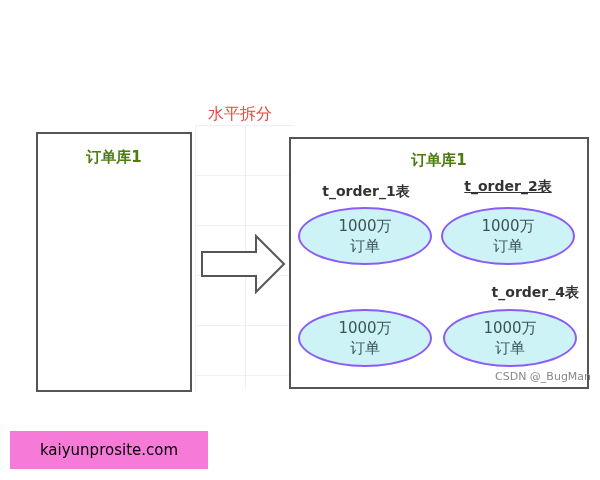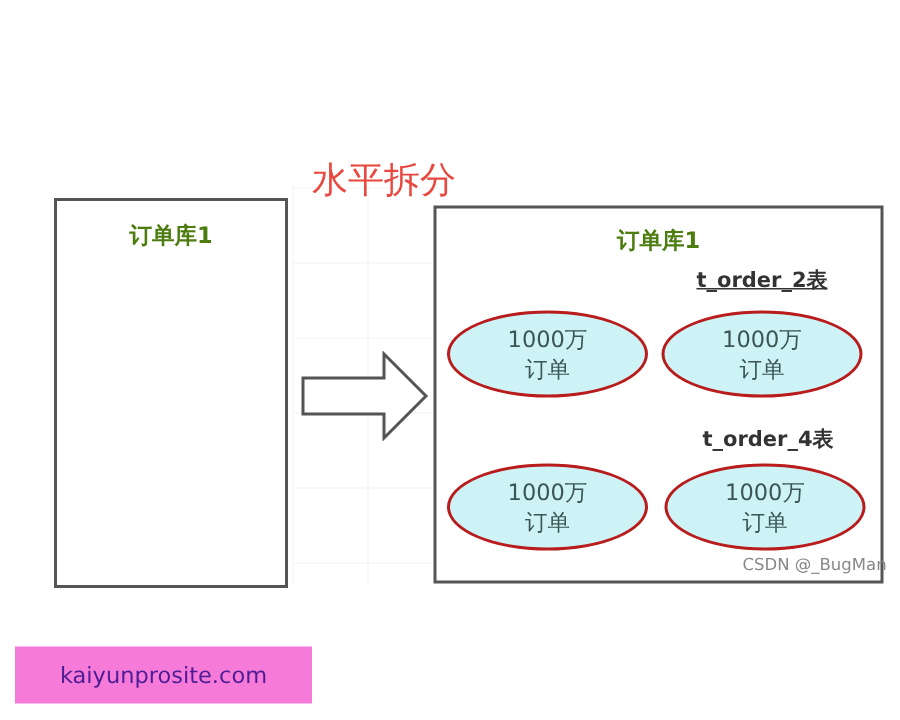--- a/index.html
+++ b/index.html
@@ -6,46 +6,47 @@
   body { width:600px; height:480px; background:#ffffff; position:relative; overflow:hidden;
          font-family:"DejaVu Sans", sans-serif; }
   .grid { position:absolute; left:195px; top:125px; width:100px; height:265px;
           background-image:
             linear-gradient(#f0f0f0 1px, transparent 1px),
             linear-gradient(90deg, #f0f0f0 1px, transparent 1px);
           background-size: 50px 50px; }
   .box { position:absolute; border:2px solid #555; background:#fff; box-sizing:border-box; }
   .title { position:absolute; font-weight:bold; font-size:15px; color:#4d7c0f; text-align:center; }
   .label { position:absolute; font-size:14px; color:#333; text-align:center; font-weight:bold; }
-  .ellipse { position:absolute; background:#cdf3f6; border:2px solid #b91c1c; border-radius:50%;
+  .ellipse { position:absolute; background:#cdf3f6; border:2px solid #8b5cf6; border-radius:50%;
              box-sizing:border-box; display:flex; align-items:center; justify-content:center;
              text-align:center; color:#3a5555; font-size:15px; line-height:20px; }
-  .split-label { position:absolute; left:208px; top:104px; color:#e8483f; font-size:24px; }
+  .split-label { position:absolute; left:208px; top:104px; color:#e8483f; font-size:16px; }
   .watermark { position:absolute; left:495px; top:370px; color:#888; font-size:11px; }
   .banner { position:absolute; left:10px; top:431px; width:198px; height:38px; background:#f67ad8;
-            display:flex; align-items:center; justify-content:center; color:#4c1d95; font-size:15px; }
+            display:flex; align-items:center; justify-content:center; color:#000000; font-size:15px; }
 </style>
 </head>
 <body>
 
 <div class="grid"></div>
 
 <div class="split-label">水平拆分</div>
 
 <div class="box" style="left:36px;top:132px;width:156px;height:260px;">
   <div class="title" style="left:0;width:152px;top:14px;">订单库1</div>
 </div>
 
 <svg style="position:absolute;left:200px;top:234px;" width="86" height="60" viewBox="0 0 86 60">
   <polygon points="2,18 56,18 56,2 84,30 56,58 56,42 2,42" fill="#fff" stroke="#555" stroke-width="2"></polygon>
 </svg>
 
 <div class="box" style="left:289px;top:137px;width:300px;height:252px;">
   <div class="title" style="left:0;width:296px;top:12px;">订单库1</div>
 
+  <div class="label" style="left:10px;width:130px;top:44px;">t_order_1表</div>
   <div class="ellipse" style="left:7px;top:68px;width:134px;height:58px;">
     <div>
         <div>1000万</div>
         <div>订单</div>
       </div>
   </div>
 
   <div class="label" style="left:150px;width:134px;top:39px;text-decoration:underline;">t_order_2表</div>
   <div class="ellipse" style="left:150px;top:68px;width:134px;height:58px;">
     <div>
@@ -54,21 +55,21 @@
       </div>
   </div>
 
   <div class="ellipse" style="left:7px;top:170px;width:134px;height:58px;">
     <div>
         <div>1000万</div>
         <div>订单</div>
       </div>
   </div>
 
-  <div class="label" style="left:154px;width:134px;top:145px;">t_order_4表</div>
+  <div class="label" style="left:154px;width:134px;top:145px;text-align:right;">t_order_4表</div>
   <div class="ellipse" style="left:152px;top:170px;width:134px;height:58px;">
     <div>
         <div>1000万</div>
         <div>订单</div>
       </div>
   </div>
 </div>
 
 <div class="watermark">CSDN @_BugMan</div>
 

